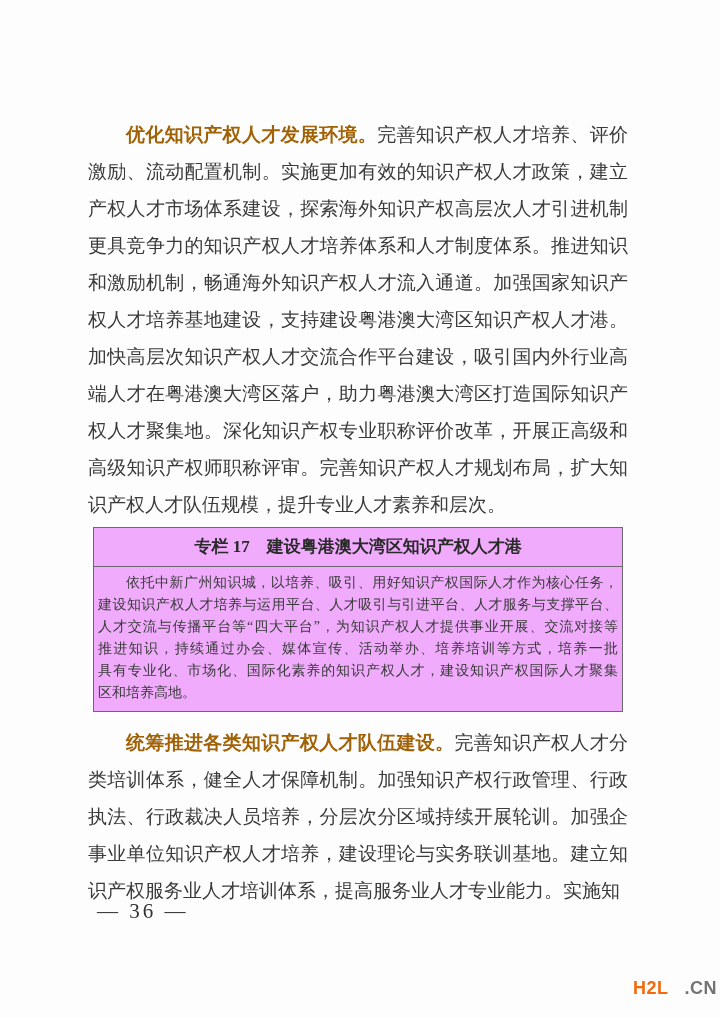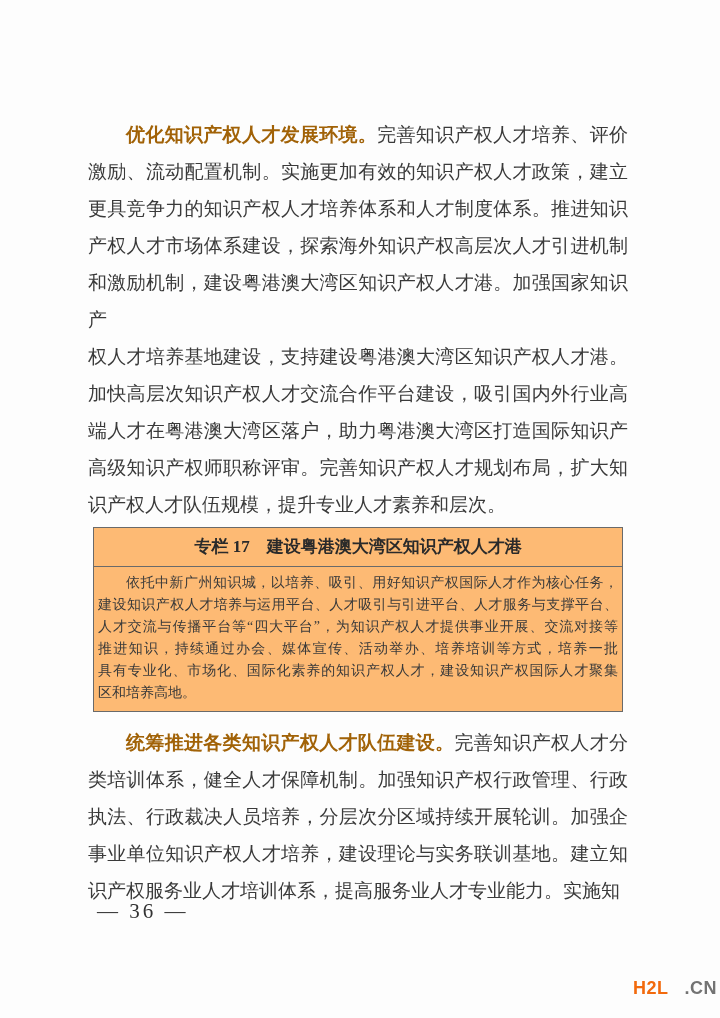--- a/index.html
+++ b/index.html
@@ -27,21 +27,21 @@
   }
   .para .line.first { text-indent: 2em; }
   .para .line.last { text-align-last: left; }
   .lead {
     font-weight: bold;
     color: #a16207;
   }
   .panel {
     margin: 4px 5px 0 5px;
     border: 1px solid #6a6a6a;
-    background: #fdba74;
+    background: #f0abfc;
   }
   .panel-title {
     font-size: 17px;
     font-weight: bold;
     color: #2a2a2a;
     text-align: center;
     line-height: 38px;
     border-bottom: 1px solid #6a6a6a;
   }
   .panel-body { padding: 5px 4px 7px 4px; }
@@ -77,26 +77,27 @@
 </head>
 <body>
 
 <div class="page">
   <div class="content">
 
     <div class="para para-1">
       <div class="line first"><span class="lead">优化知识产权人才发展环境。</span><span>完善知识产权人才培养、评价</span></div>
       <div>
           <div class="line">激励、流动配置机制。实施更加有效的知识产权人才政策，建立</div>
+          <div class="line">产权人才市场体系建设，探索海外知识产权高层次人才引进机制</div>
           <div class="line">更具竞争力的知识产权人才培养体系和人才制度体系。推进知识</div>
-          <div class="line">产权人才市场体系建设，探索海外知识产权高层次人才引进机制</div>
-          <div class="line">和激励机制，建设粤港澳大湾区知识产权人才港。加强国家知识产</div>
+          <div class="line">和激励机制，畅通海外知识产权人才流入通道。加强国家知识产</div>
           <div class="line">权人才培养基地建设，支持建设粤港澳大湾区知识产权人才港。</div>
           <div class="line">加快高层次知识产权人才交流合作平台建设，吸引国内外行业高</div>
           <div class="line">端人才在粤港澳大湾区落户，助力粤港澳大湾区打造国际知识产</div>
+          <div class="line">权人才聚集地。深化知识产权专业职称评价改革，开展正高级和</div>
           <div class="line">高级知识产权师职称评审。完善知识产权人才规划布局，扩大知</div>
           <div class="line last">识产权人才队伍规模，提升专业人才素养和层次。</div>
         </div>
     </div>
 
     <div class="panel">
       <div class="panel-title">专栏 17　建设粤港澳大湾区知识产权人才港</div>
       <div class="panel-body">
           <div class="line">依托中新广州知识城，以培养、吸引、用好知识产权国际人才作为核心任务，</div>
           <div class="line">建设知识产权人才培养与运用平台、人才吸引与引进平台、人才服务与支撑平台、</div>

